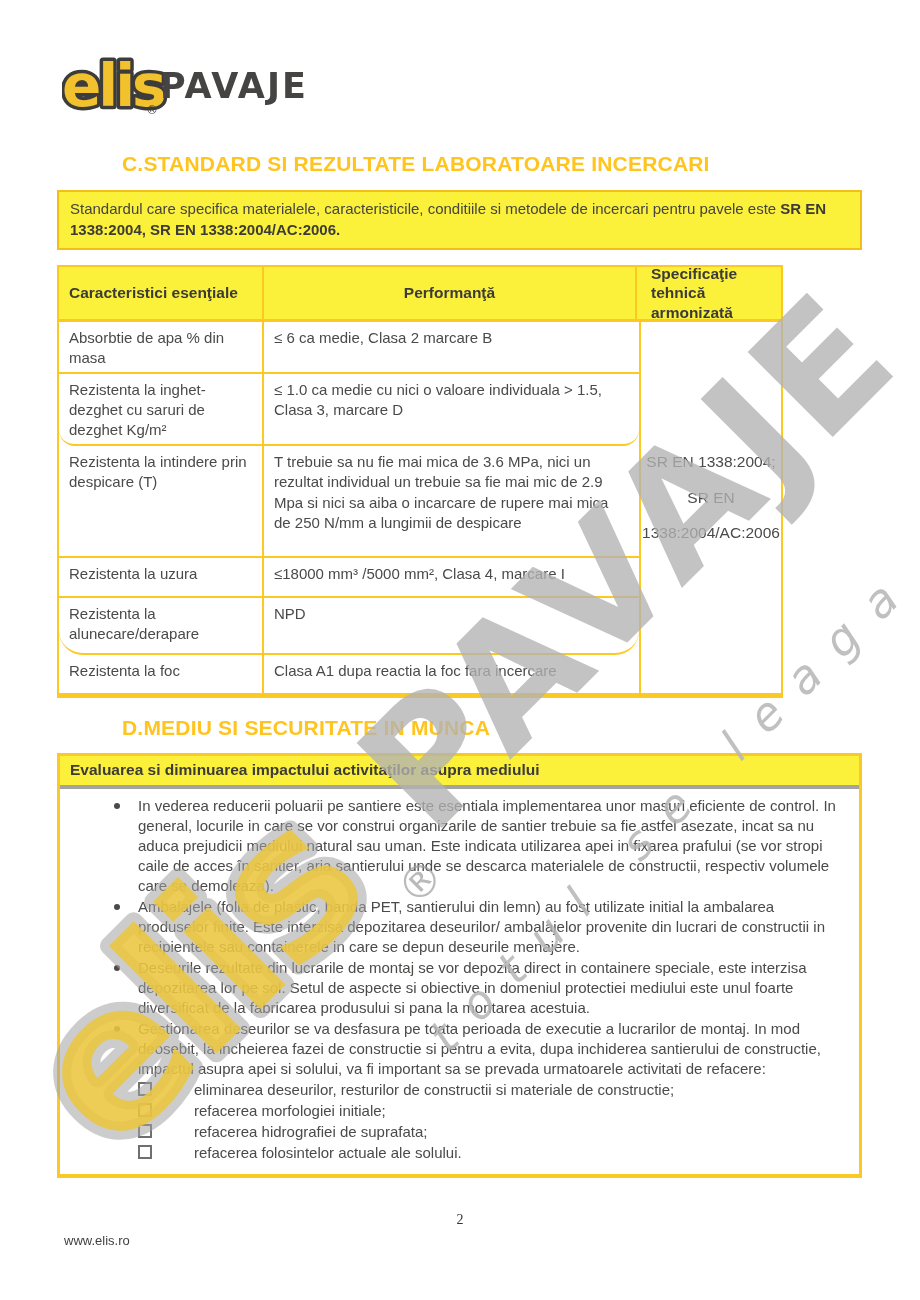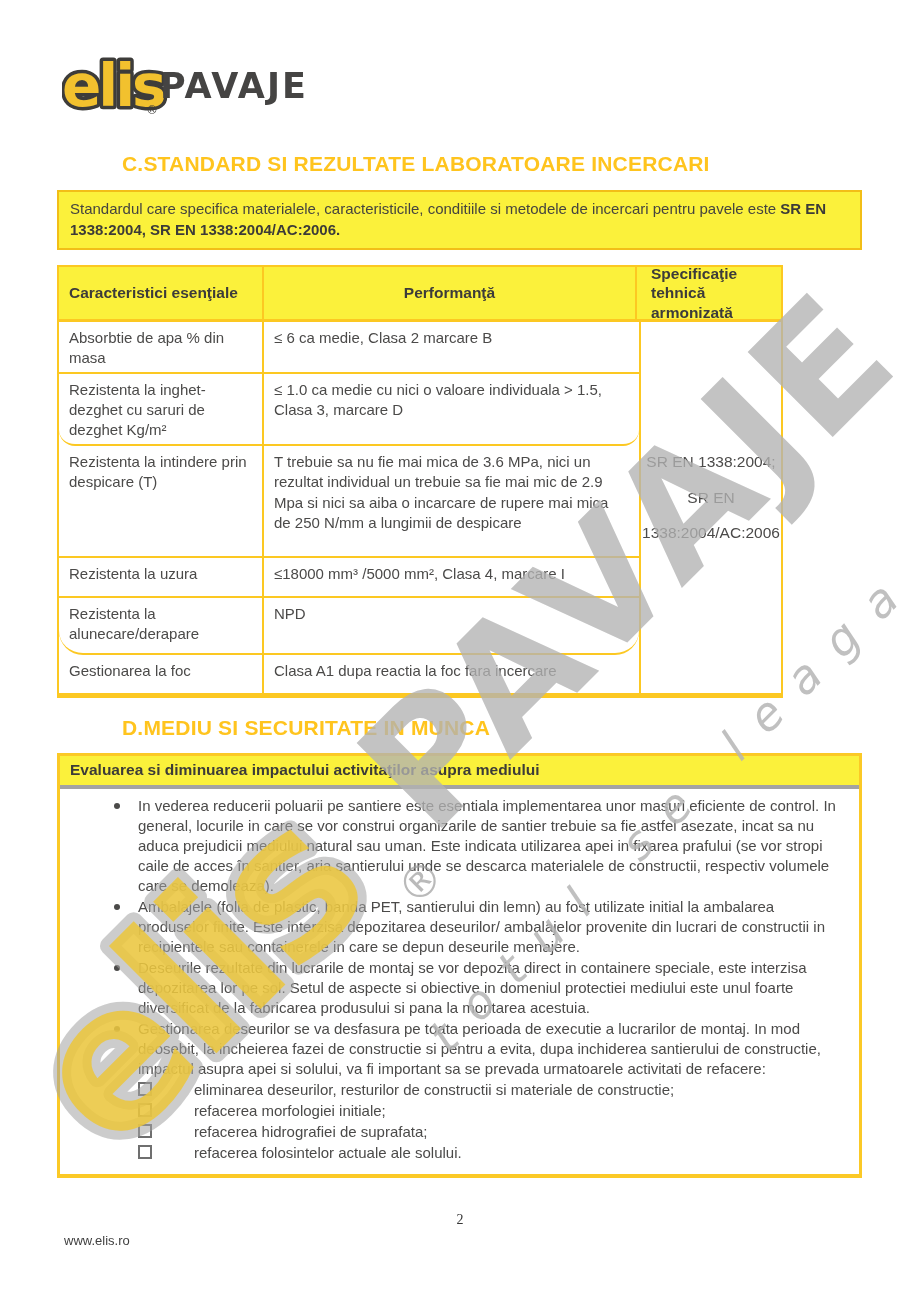--- a/index.html
+++ b/index.html
@@ -122,21 +122,21 @@
         </div>
         <div class="t-row" style="min-height:38px;">
           <div class="cell-c">Rezistenta la uzura</div>
           <div class="cell-p">≤18000 mm³ /5000 mm², Clasa 4, marcare I</div>
         </div>
         <div class="t-row" style="min-height:55px;border-radius:24px;">
           <div class="cell-c">Rezistenta la alunecare/derapare</div>
           <div class="cell-p">NPD</div>
         </div>
         <div class="t-row" style="min-height:38px;">
-          <div class="cell-c">Gestionarea la foc</div>
+          <div class="cell-c">Rezistenta la foc</div>
           <div class="cell-p">Clasa A1 dupa reactia la foc fara incercare</div>
         </div>
       </div>
       <div class="t-spec">
         <div>SR EN 1338:2004;</div>
         <div>SR EN 1338:2004/AC:2006</div>
       </div>
     </div>
   </div>
 

